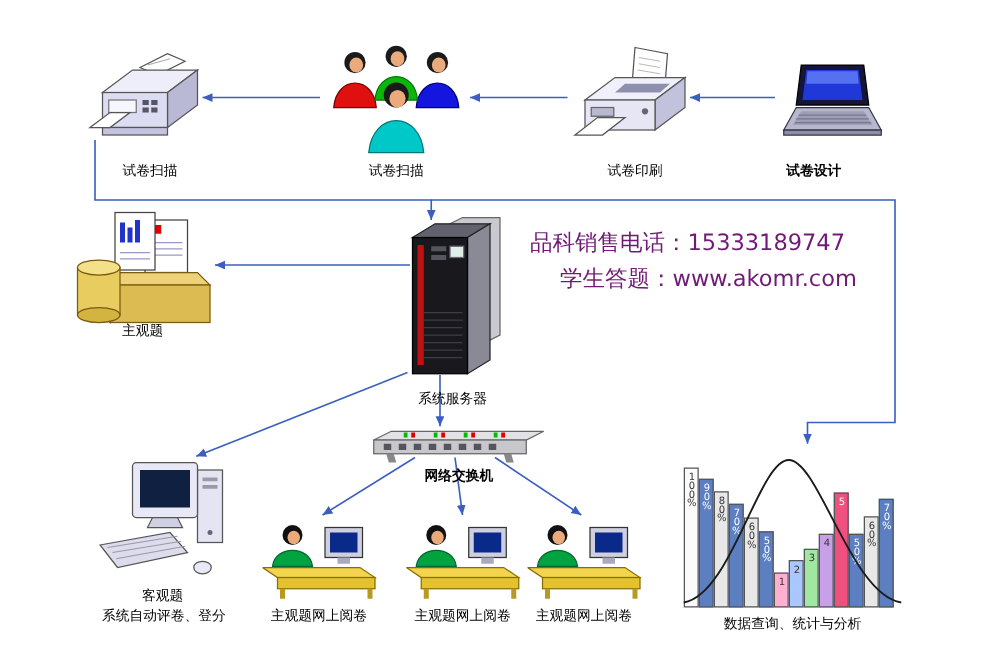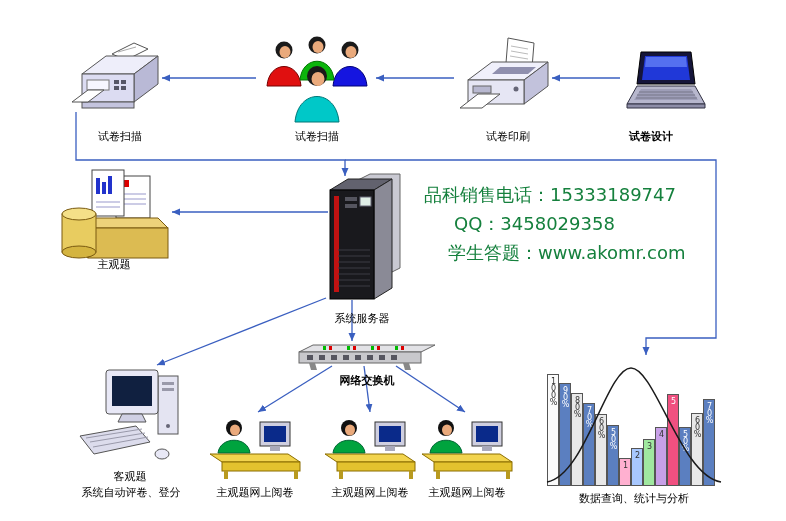--- a/index.html
+++ b/index.html
@@ -2,21 +2,21 @@
 <html><head>
 <meta charset="utf-8">
 <style>
   * { margin:0; padding:0; box-sizing:border-box; }
   html,body { background:#ffffff; }
   body { font-family:"DejaVu Sans", sans-serif; }
   .canvas { position:relative; width:786px; height:521px; background:#fff; overflow:hidden; }
   .connectors { position:absolute; left:0; top:0; pointer-events:none; }
   .node { position:absolute; }
   .lbl { position:absolute; font-size:11px; color:#000; text-align:center; white-space:nowrap; line-height:14px; }
-  .contact { position:absolute; left:424px; top:180px; color:#15803d; font-size:18px; line-height:29px; font-weight:500; }
+  .contact { position:absolute; left:424px; top:180px; color:#701a75; font-size:18px; line-height:29px; font-weight:500; }
   .contact .l2 { padding-left:30px; }
   .contact .l3 { padding-left:24px; }
   .chart { position:absolute; left:545px; top:360px; width:178px; height:128px; }
   .bars { position:absolute; left:2px; bottom:2px; display:flex; align-items:flex-end; }
   .bar { width:12px; border:1px solid #555; display:flex; justify-content:center; align-items:flex-start; }
   .bar span { writing-mode:vertical-rl; text-orientation:upright; font-size:8px; line-height:10px; padding-top:2px; letter-spacing:-2px; }
   .curve { position:absolute; left:0; top:0; pointer-events:none; }
 </style>
 </head>
 <body>
@@ -153,21 +153,20 @@
         <line x1="26" y1="102" x2="58" y2="102"></line>
         <line x1="26" y1="108" x2="58" y2="108"></line>
         <line x1="26" y1="114" x2="58" y2="114"></line>
       </g>
     </svg>
   </div>
   <div class="lbl" style="left:309px; top:312px; width:106px;">系统服务器</div>
 
   <div class="contact">
     <div class="l1">品科销售电话：15333189747</div>
-    <div class="l2">QQ：3458029358</div>
     <div class="l3">学生答题：www.akomr.com</div>
   </div>
 
   <div class="node" style="left:293px; top:342px;">
     <svg width="148" height="30" viewBox="0 0 148 30">
       <polygon points="6,10 20,3 142,3 128,10" fill="#e2e2e6" stroke="#666"></polygon>
       <rect x="6" y="10" width="122" height="11" fill="#c8c8cc" stroke="#666"></rect>
       <rect x="30" y="4" width="3" height="4" fill="#00bb00"></rect>
         <rect x="36" y="4" width="3" height="4" fill="#dd0000"></rect>
       <rect x="54" y="4" width="3" height="4" fill="#00bb00"></rect>

